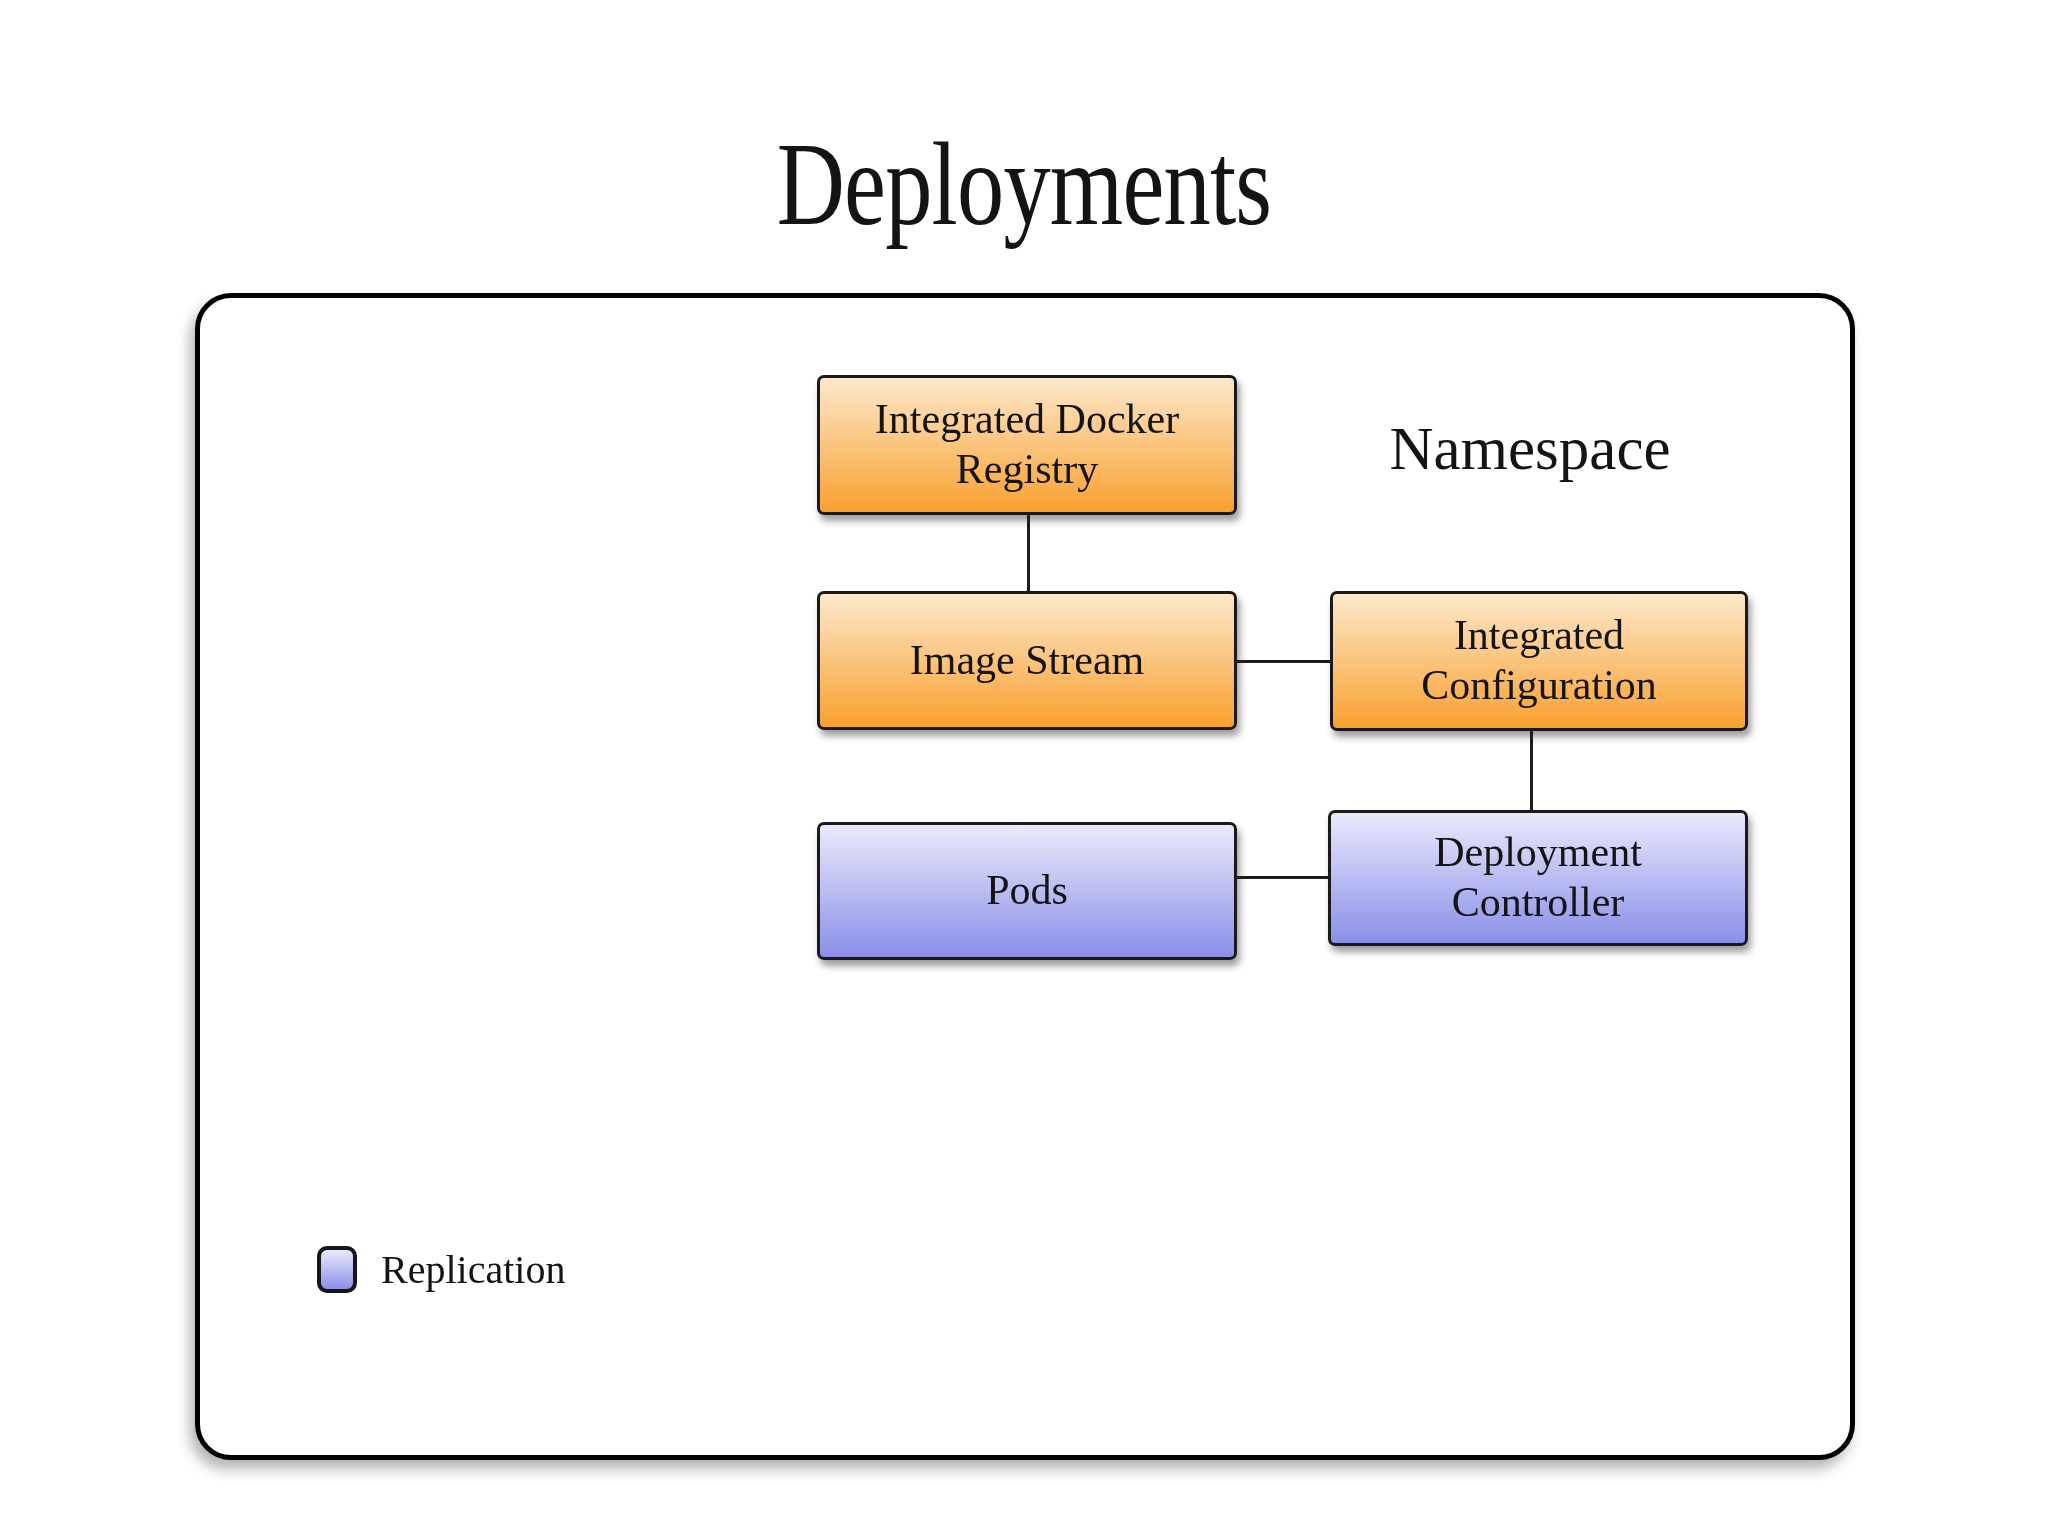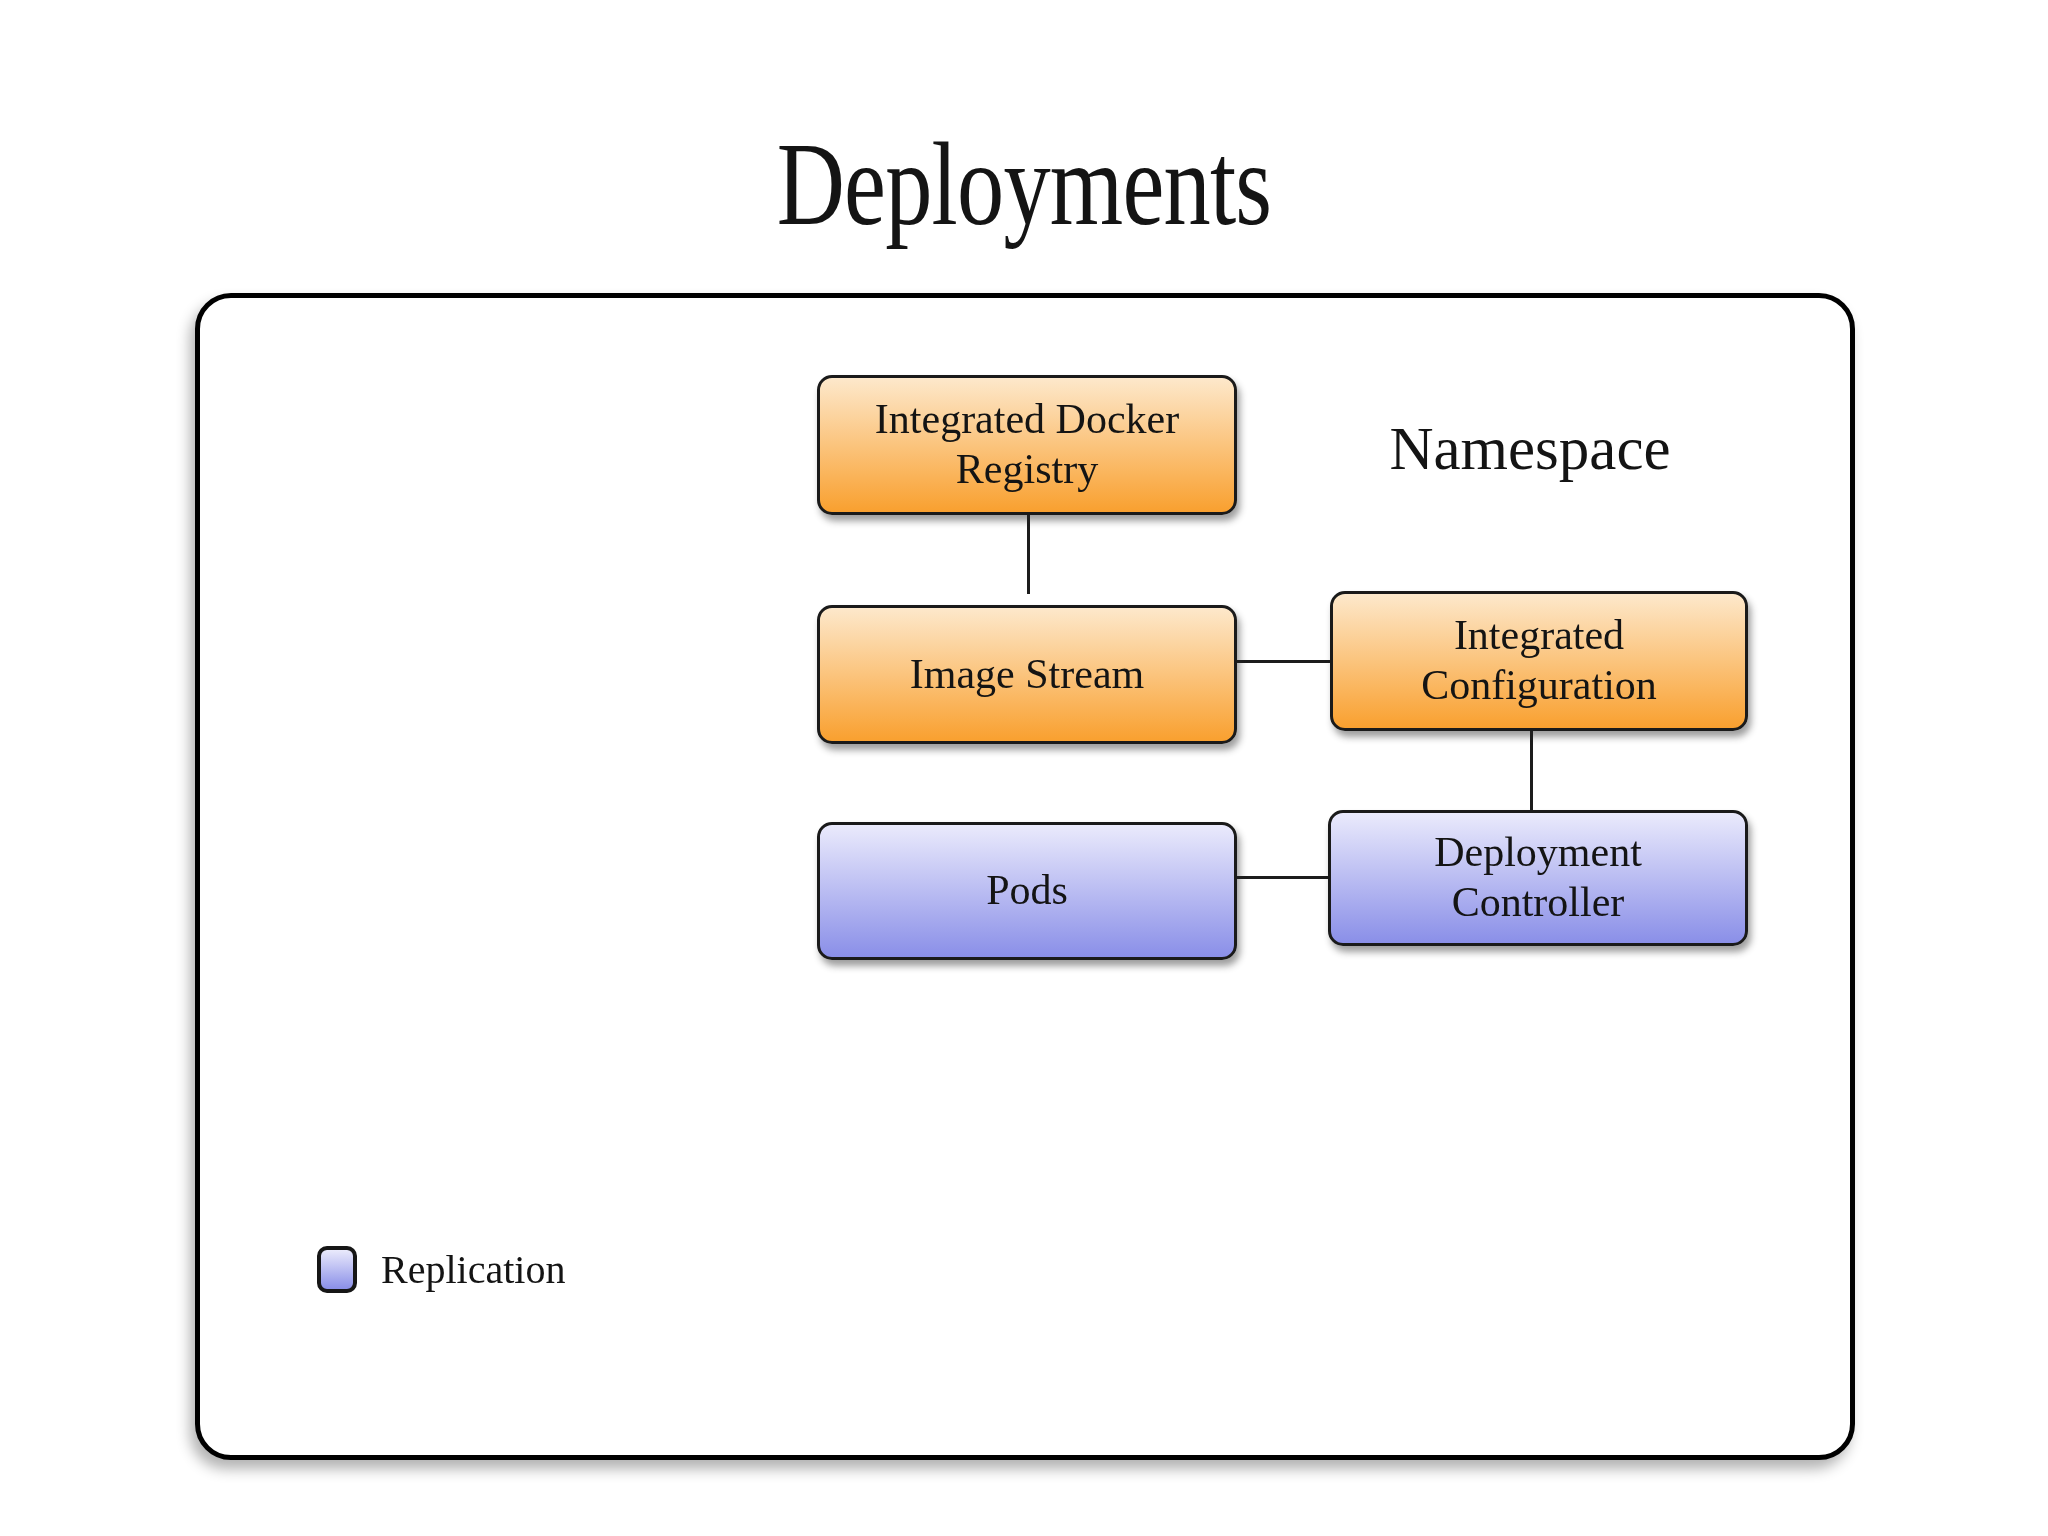--- a/index.html
+++ b/index.html
@@ -46,21 +46,21 @@
     width: 400px;
     text-align: center;
     font-size: 61px;
     font-weight: 400;
     color: var(--text, #141414);
     white-space: nowrap;
   }
   .node {
     position: absolute;
     border: 3px solid var(--node-border, #1a1a1a);
-    border-radius: 15px;
+    border-radius: 7px;
     display: flex;
     align-items: center;
     justify-content: center;
     text-align: center;
     font-size: 42px;
     line-height: 1.18;
     padding: 16px 18px;
     box-shadow: 3px 6px 7px rgba(40,40,40,0.45);
     color: var(--text, #141414);
   }
@@ -119,21 +119,21 @@
 
     <div class="edge v" style="left:827px; top:217px; height:79px;"></div>
     <div class="edge h" style="left:1037px; top:362px; width:95px;"></div>
     <div class="edge v" style="left:1330px; top:433px; height:80px;"></div>
     <div class="edge h" style="left:1037px; top:578px; width:93px;"></div>
 
     <div class="node openshift" style="left:617px; top:77px; width:420px; height:140px;">
       <span>Integrated Docker Registry</span>
     </div>
 
-    <div class="node openshift" style="left:617px; top:307px; width:420px; height:139px;">
+    <div class="node openshift" style="left:617px; top:293px; width:420px; height:139px;">
       <span>Image Stream</span>
     </div>
 
     <div class="node openshift" style="left:1130px; top:293px; width:418px; height:140px;">
       <span>Integrated Configuration</span>
     </div>
 
     <div class="node kubernetes" style="left:617px; top:524px; width:420px; height:138px;">
       <span>Pods</span>
     </div>

